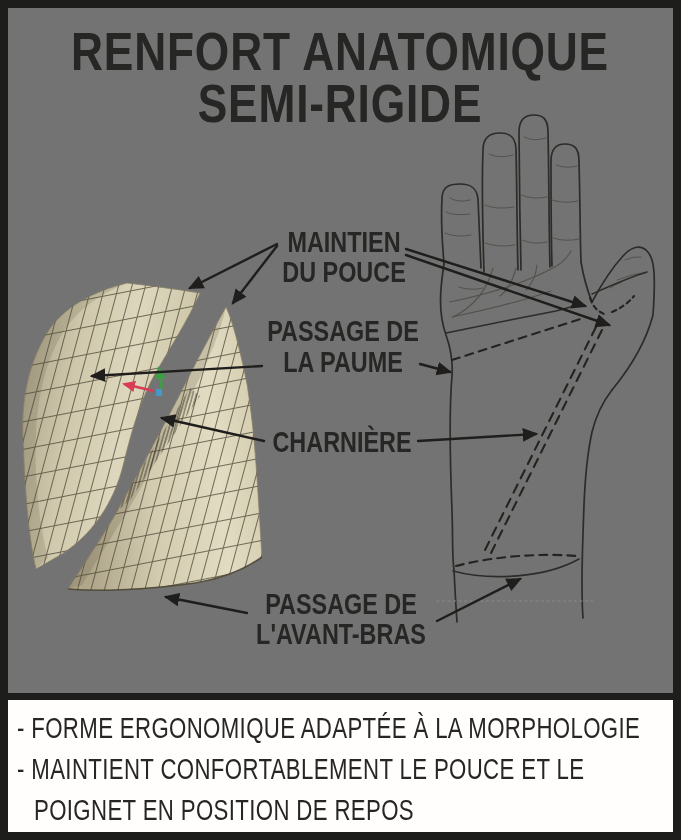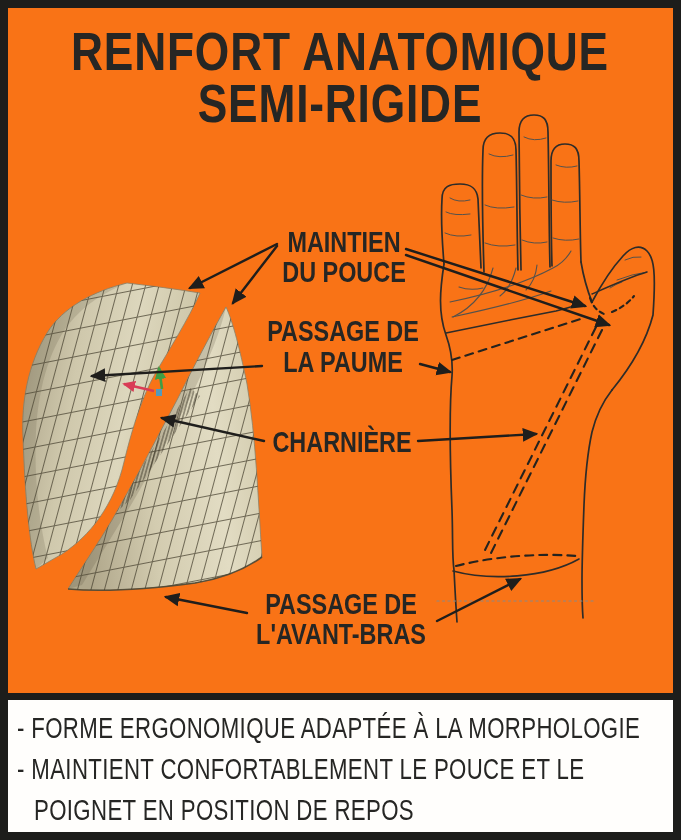--- a/index.html
+++ b/index.html
@@ -1,17 +1,17 @@
 <!DOCTYPE html>
 <html><head>
 <meta charset="utf-8">
 <style>
   html,body{margin:0;padding:0;background:#e8e8e8;}
   #stage{
-    position:relative;width:681px;height:840px;background:#f97316;
+    position:relative;width:681px;height:840px;background:#737373;
     font-family:"Liberation Sans",sans-serif;overflow:hidden;
   }
   .frame{position:absolute;inset:0;border:8px solid #1d1d1b;pointer-events:none;z-index:30;}
   .divider{position:absolute;left:0;top:693px;width:100%;height:7px;background:#1d1d1b;z-index:25;}
   svg.art{position:absolute;left:0;top:0;z-index:5;}
   .ttl{
     position:absolute;left:340px;top:25px;z-index:10;color:#262624;
     font-weight:bold;font-size:54px;line-height:52px;letter-spacing:1px;
     text-align:center;white-space:nowrap;
     transform:translateX(-50%) scaleX(0.82);transform-origin:center;

